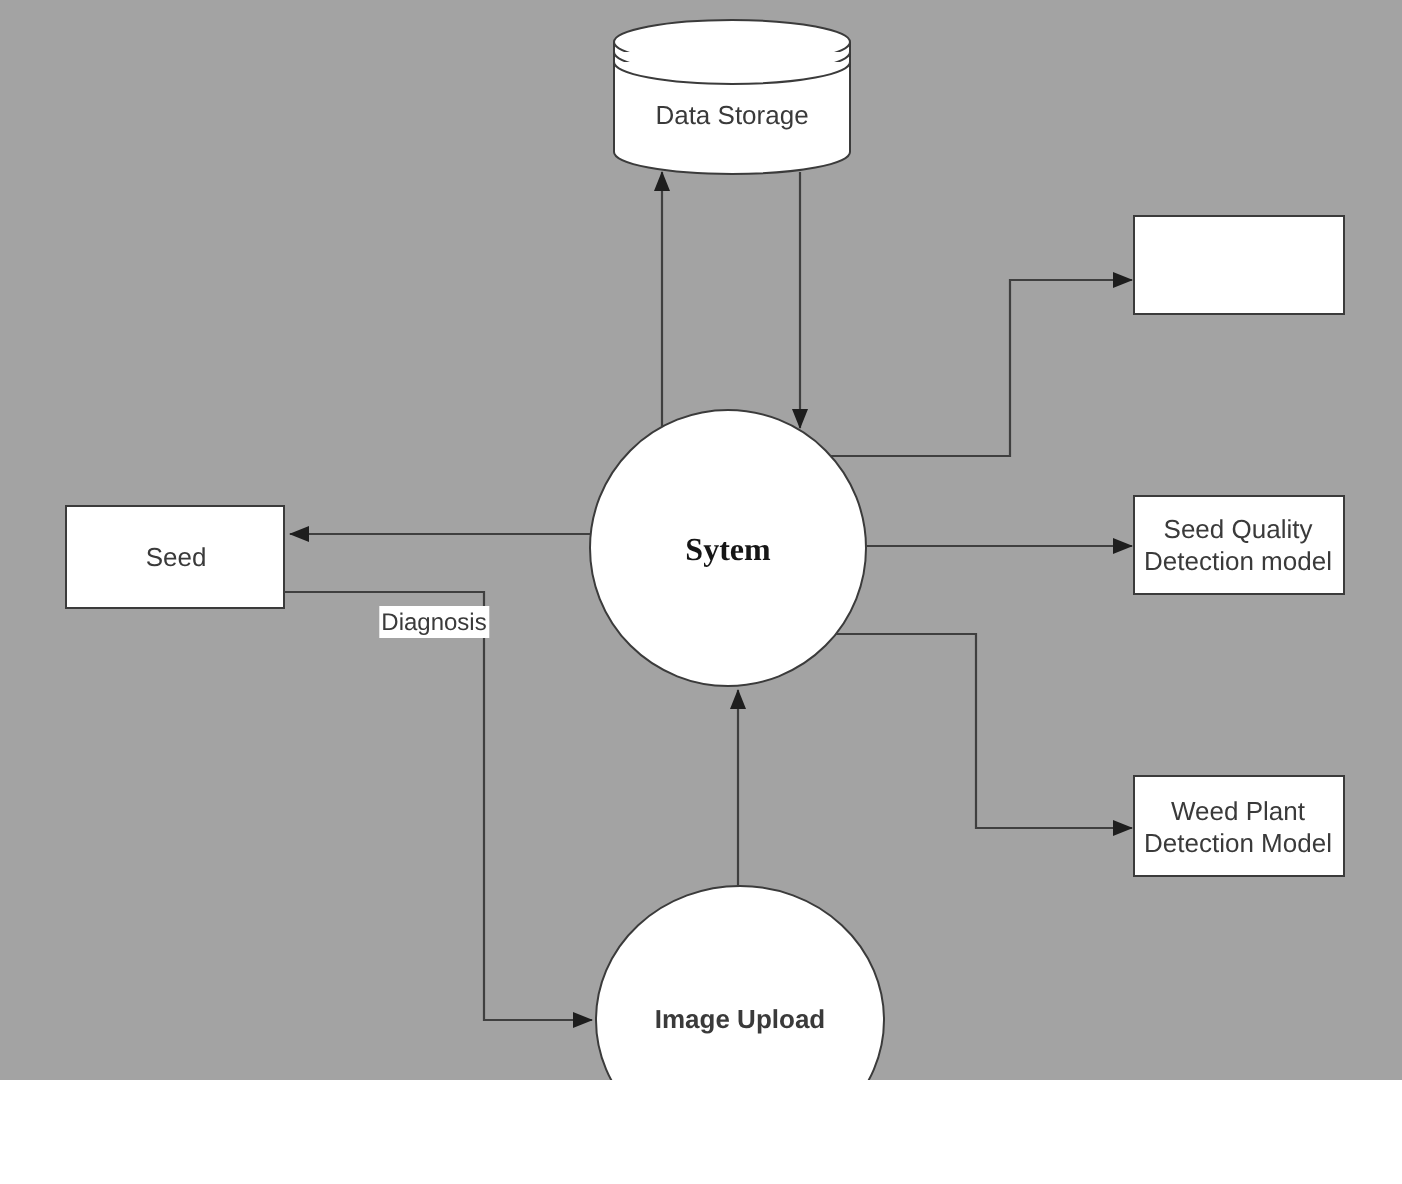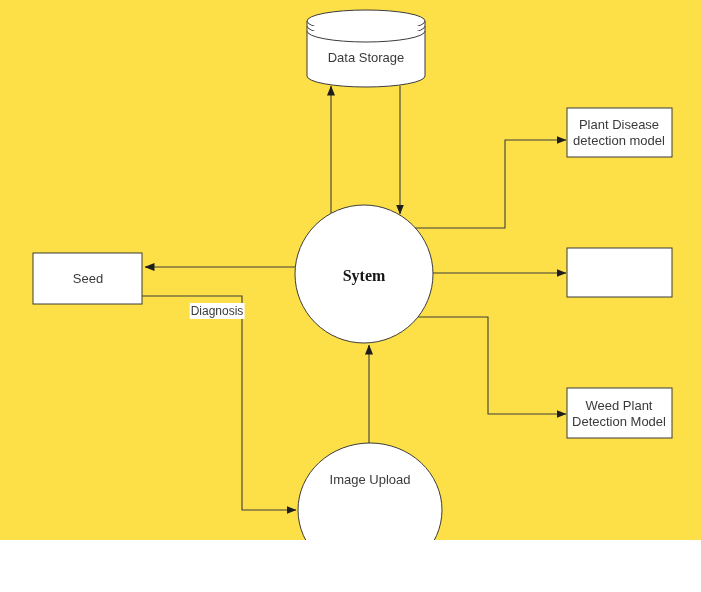--- a/index.html
+++ b/index.html
@@ -4,21 +4,21 @@
 <style>
   html, body {
     margin: 0;
     padding: 0;
     background: #ffffff;
   }
   .canvas {
     position: relative;
     width: 701px;
     height: 540px;
-    background: #fde047;
+    background: #a3a3a3;
     overflow: hidden;
     font-family: "Liberation Sans", sans-serif;
   }
   .layer {
     position: absolute;
     left: 0;
     top: 0;
   }
   .shape {
     fill: #ffffff;
@@ -92,29 +92,29 @@
     <polyline class="edge" points="142,296 242,296 242,510 296,510" marker-end="url(#arrow)"></polyline>
     <polyline class="edge" points="369,443 369,345" marker-end="url(#arrow)"></polyline>
   </svg>
 
   <div class="label" style="left:366px; top:58px;">Data Storage</div>
 
   <div class="label process-title" style="left:364px; top:276px;">
     <span class="line">Sytem</span>
   </div>
 
-  <div class="label" style="left:370px; top:480px;">Image Upload</div>
+  <div class="label" style="left:370px; top:510px;font-weight:bold;">Image Upload</div>
 
   <div class="label" style="left:88px; top:279px;">Seed</div>
 
-  <div class="label" style="left:619px; top:133px;">
-    <span class="line">Plant Disease</span>
-    <span class="line">detection model</span>
+
+  <div class="label" style="left:619px; top:273px;">
+    <span class="line">Seed Quality</span>
+    <span class="line">Detection model</span>
   </div>
-
 
   <div class="label" style="left:619px; top:414px;">
     <span class="line">Weed Plant</span>
     <span class="line">Detection Model</span>
   </div>
 
   <div class="label edge-label" style="left:217px; top:266px;margin-top:45px;">Diagnosis</div>
 
 </div>
 

